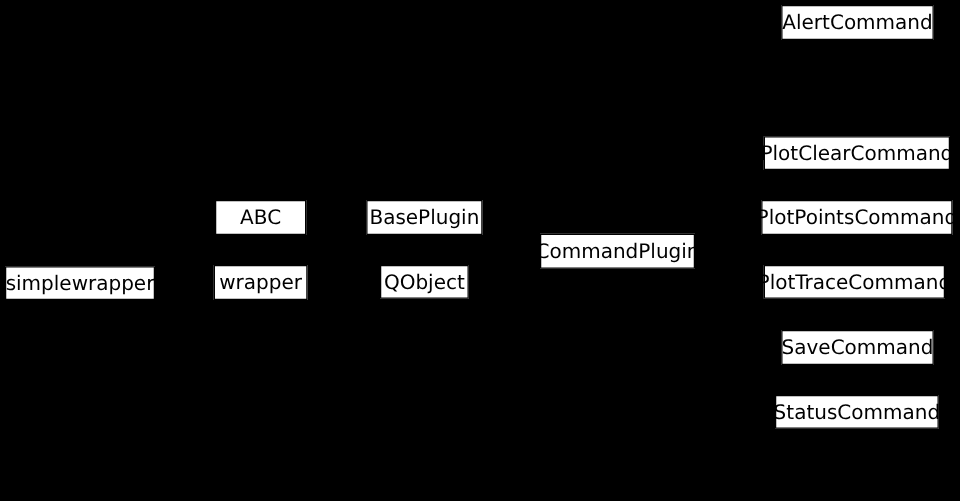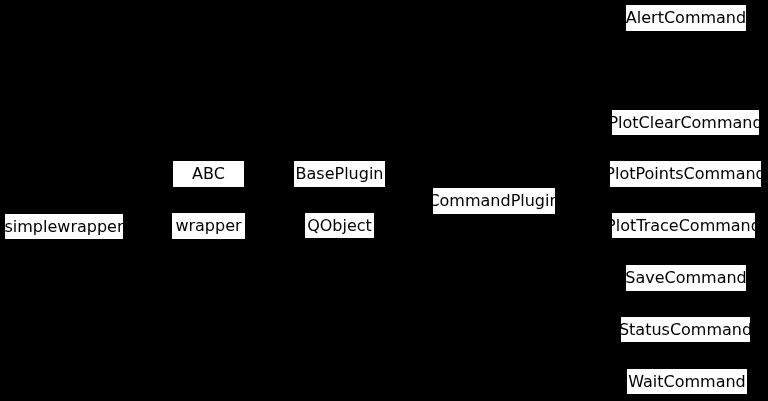--- a/index.html
+++ b/index.html
@@ -54,15 +54,14 @@
   <div class="node" style="left:611px; top:109px; width:149px; height:27px;">PlotClearCommand</div>
 
   <div class="node" style="left:611px; top:212px; width:145px; height:27px;">PlotTraceCommand</div>
 
   <div class="node" style="left:609px; top:160px; width:153px; height:28px;">PlotPointsCommand</div>
 
   <div class="node" style="left:625px; top:264px; width:122px; height:28px;">SaveCommand</div>
 
   <div class="node" style="left:620px; top:316px; width:131px; height:27px;">StatusCommand</div>
 
-  <div class="node" style="left:626px; top:368px; width:122px; height:27px;">WaitCommand</div>
 
 </div>
 
 </body></html>

